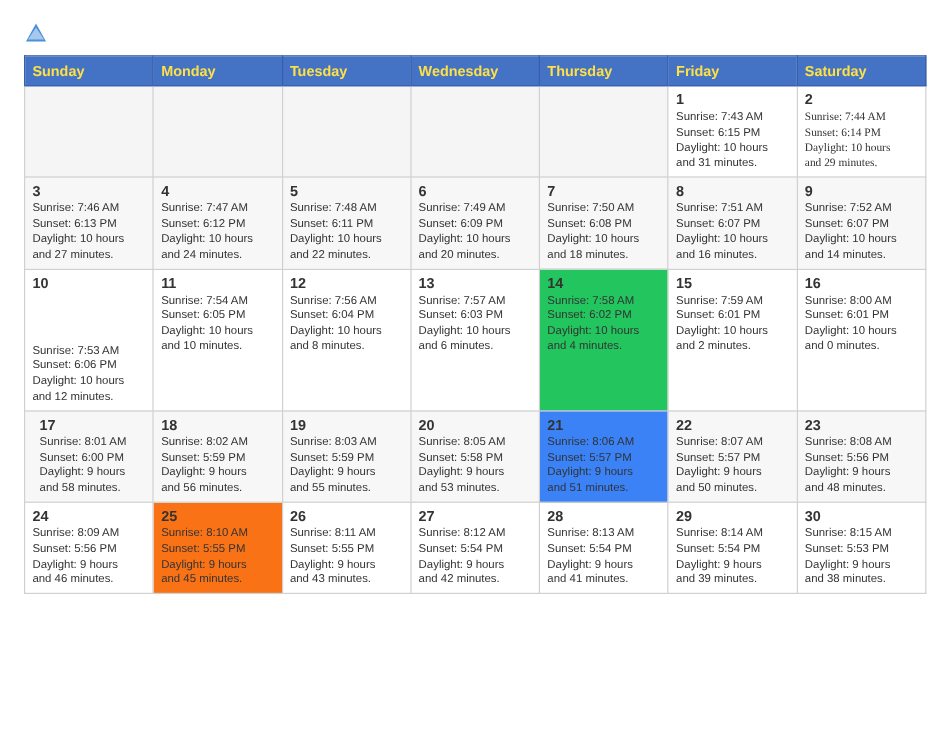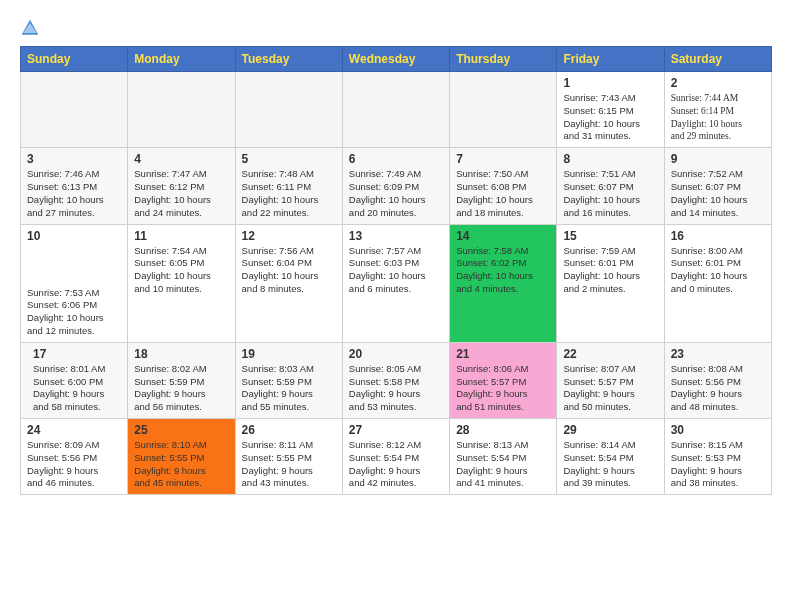--- a/index.html
+++ b/index.html
@@ -263,21 +263,21 @@
 Daylight: 9 hours
 and 55 minutes.</div>
           </td>
           <td style="background: rgb(247, 247, 247); margin-top: 17px;">
             <span class="day-number">20</span>
             <div class="day-info" style="white-space: pre-line;">Sunrise: 8:05 AM
 Sunset: 5:58 PM
 Daylight: 9 hours
 and 53 minutes.</div>
           </td>
-          <td style="background: #f9a8d4;">
+          <td style="background: #3b82f6;">
             <span class="day-number">21</span>
             <div class="day-info" style="white-space: pre-line;">Sunrise: 8:06 AM
 Sunset: 5:57 PM
 Daylight: 9 hours
 and 51 minutes.</div>
           </td>
           <td style="background: rgb(247, 247, 247);">
             <span class="day-number">22</span>
             <div class="day-info" style="white-space: pre-line;">Sunrise: 8:07 AM
 Sunset: 5:57 PM

